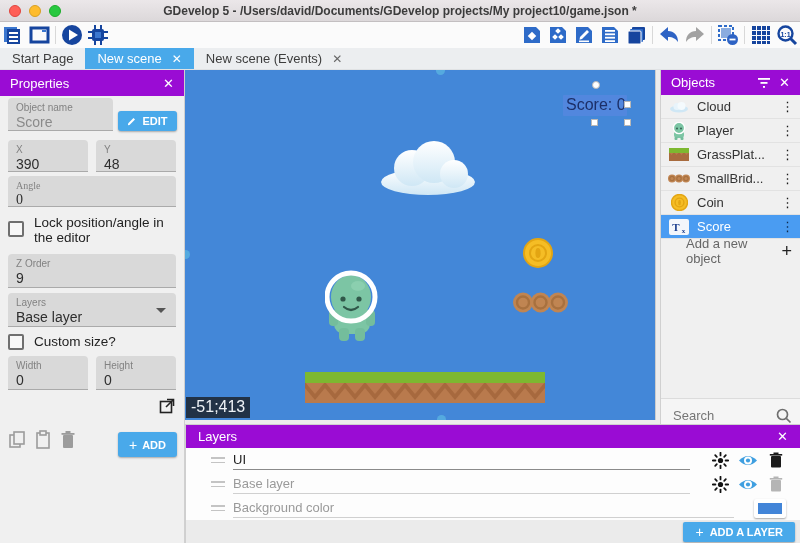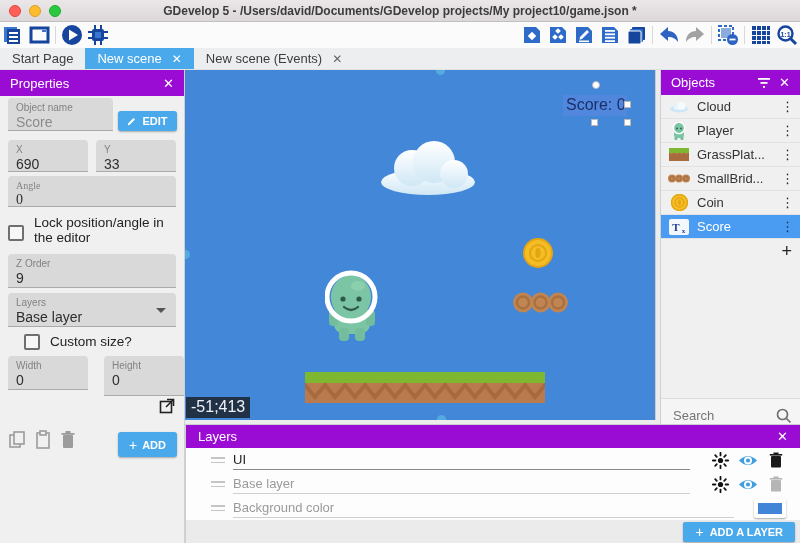--- a/index.html
+++ b/index.html
@@ -329,58 +329,58 @@
     <span>
         <svg width="10" height="10">
           <path d="M1 7.5 L6.5 2 L8 3.5 L2.5 9 L1 9.3 Z" fill="#fff"></path>
         </svg>
       </span>
     <span>EDIT</span>
   </button>
 
   <div class="ffield" style="left:8px; top:70px; width:80px; height:32px;">
     <div class="flabel">X</div>
-    <div class="fvalue">690</div>
+    <div class="fvalue">390</div>
   </div>
   <div class="ffield" style="left:96px; top:70px; width:80px; height:32px;">
     <div class="flabel">Y</div>
-    <div class="fvalue">33</div>
+    <div class="fvalue">48</div>
   </div>
 
   <div class="ffield" style="left:8px; top:106px; width:168px; height:31px;font-family:Liberation Serif, serif;">
     <div class="flabel">Angle</div>
     <div class="fvalue">0</div>
   </div>
 
-  <div class="chkrow" style="left:8px; top:145px; width:170px;align-items:center;">
+  <div class="chkrow" style="left:8px; top:145px; width:170px;">
     <div class="chk" style="margin-top:6px;"></div>
     <span>Lock position/angle in the editor</span>
   </div>
 
   <div class="ffield" style="left:8px; top:184px; width:168px; height:34px;">
     <div class="flabel">Z Order</div>
     <div class="fvalue">9</div>
   </div>
 
   <div class="ffield" style="left:8px; top:223px; width:168px; height:34px;">
     <div class="flabel">Layers</div>
     <div class="fvalue">Base layer</div>
     <div class="caret-down"></div>
   </div>
 
-  <div class="chkrow" style="left:24px; top:263px; width:170px;">
+  <div class="chkrow" style="left:8px; top:263px; width:170px;">
     <div class="chk"></div>
     <span style="margin-top:1px;">Custom size?</span>
   </div>
 
   <div class="ffield" style="left:8px; top:286px; width:80px; height:34px;">
     <div class="flabel">Width</div>
     <div class="fvalue">0</div>
   </div>
-  <div class="ffield" style="left:104px; top:286px; width:80px; height:40px;">
+  <div class="ffield" style="left:96px; top:286px; width:80px; height:34px;">
     <div class="flabel">Height</div>
     <div class="fvalue">0</div>
   </div>
 
   <div class="iv-row">
     <span style="margin-left:auto;">
         <svg width="16" height="16">
           <rect x="1.5" y="3.5" width="11" height="11" fill="none" stroke="#222" stroke-width="1.6"></rect>
           <path d="M8 1.5 h6.5 v6.5" fill="none" stroke="#222" stroke-width="1.6"></path>
           <line x1="7" y1="9" x2="14" y2="2" stroke="#222" stroke-width="1.6"></line>
@@ -574,20 +574,21 @@
         <svg width="20" height="16">
           <rect x="0" y="0" width="20" height="16" rx="2" fill="#f3f6fb"></rect>
           <text x="7" y="12" font-size="11" font-weight="bold" fill="#1c3f8f" text-anchor="middle" font-family="Liberation Serif, serif">T</text>
           <text x="14.5" y="13.5" font-size="7" font-weight="bold" fill="#1c3f8f" text-anchor="middle" font-family="Liberation Serif, serif">x</text>
         </svg>
       </span>
     <span class="obj-name">Score</span>
     <span class="dots" style="color:#0d2a4d;">⋮</span>
   </div>
   <div class="add-row">
+    <span>Add a new object</span>
     <span class="plus">+</span>
   </div>
 
   <div class="o-search">
     <input type="text" placeholder="Search" style="">
     <span>
         <svg width="16" height="16">
           <circle cx="6.5" cy="6.5" r="5" fill="none" stroke="#6f6f6f" stroke-width="1.7"></circle>
           <line x1="10.3" y1="10.3" x2="14.5" y2="14.5" stroke="#6f6f6f" stroke-width="1.7"></line>
         </svg>

